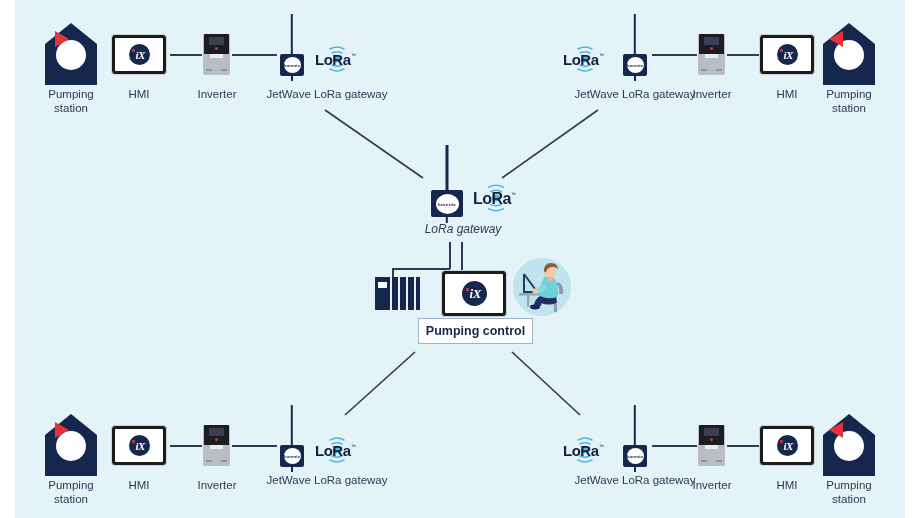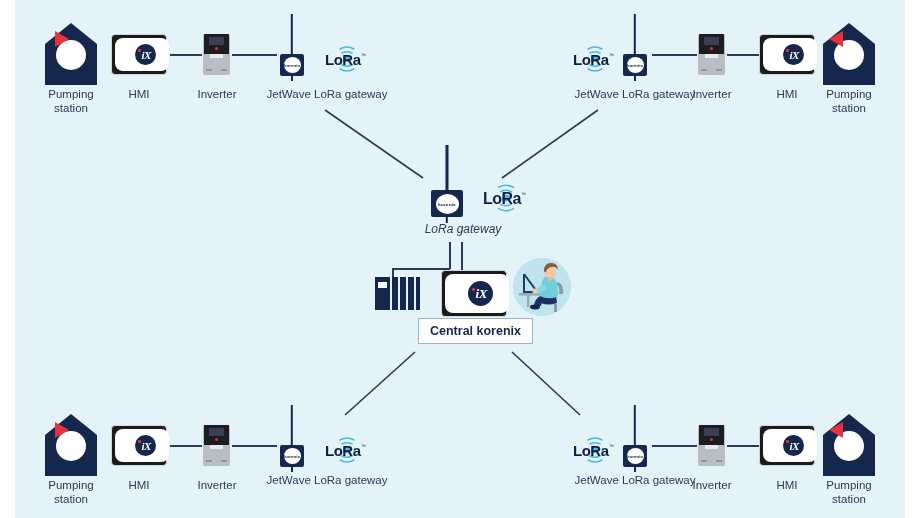--- a/index.html
+++ b/index.html
@@ -37,22 +37,22 @@
   .pump .tri{
     position:absolute;top:8px;width:0;height:0;
     border-top:8px solid transparent;border-bottom:8px solid transparent;
   }
   .pump.right .tri{left:10px;border-left:14px solid #e8313a;}
   .pump.left  .tri{left:6px;border-right:14px solid #e8313a;}
   
   .hmi{position:absolute;width:56px;height:41px;
     background:#1b1b1b;border-radius:4px;padding:3px;box-sizing:border-box;
     border:1.5px solid #cfd6dd;}
-  .hmi .scr{width:100%;height:100%;background:#fff;border-radius:8px;
-    display:flex;align-items:center;justify-content:center;padding-left:6px;}
+  .hmi .scr{width:100%;height:100%;background:#fff;border-radius:1px;
+    display:flex;align-items:center;justify-content:center;}
   .ixbadge{width:21px;height:21px;border-radius:50%;background:#16274d;
     color:#fff;font-size:11px;font-weight:bold;font-style:italic;
     display:flex;align-items:center;justify-content:center;
     font-family:"Liberation Serif", serif;letter-spacing:-0.5px;}
   .ixbadge .dot{width:2.5px;height:2.5px;background:#e8313a;border-radius:50%;
     position:relative;left:-1px;top:-4px;}
   
   .inv{position:absolute;width:27px;height:41px;background:#b9bec4;
     border-radius:2px;overflow:hidden;}
   .inv .top{position:absolute;left:1px;top:0;width:25px;height:20px;background:#1c1c22;}
@@ -64,21 +64,21 @@
   
   .gw{position:absolute;}
   .gw .ant{position:absolute;background:#16274d;left:50%;transform:translateX(-50%);}
   .gw .box{position:absolute;background:#16274d;border-radius:2px;}
   .gw .circ{position:absolute;background:#fff;border-radius:50%;
      display:flex;align-items:center;justify-content:center;overflow:hidden;}
   .gw .circ i{font-style:normal;color:#16274d;font-weight:bold;
      font-family:"Liberation Sans", sans-serif;transform:scaleY(.75);}
   .gw .stub{position:absolute;background:#16274d;left:50%;transform:translateX(-50%);}
   
-  .lora{position:absolute;display:block;margin-left:10px;}
+  .lora{position:absolute;display:block;}
   .lora .wave{position:absolute;left:50%;transform:translateX(-50%);}
   .lora .txt{position:absolute;font-weight:bold;color:#11213f;
      font-family:"Liberation Sans", sans-serif;letter-spacing:-0.5px;}
   .lora .tm{position:absolute;font-size:5px;color:#11213f;}
   
   .ln{position:absolute;background:#2b3a55;}
   svg.diag{position:absolute;left:0;top:0;width:890px;height:518px;overflow:visible;}
   
   .plc{position:absolute;width:44px;height:33px;}
   .plc .m{position:absolute;top:0;height:33px;background:#16274d;}
@@ -290,21 +290,21 @@
       <circle cx="22" cy="33" r="2.6" fill="#f2c9a8"></circle>
 
       <circle cx="37" cy="14" r="6.2" fill="#f2c9a8"></circle>
 
       <path d="M31 13 q0 -8 7 -8 q7 0 7 7 q-2 -4 -7 -3 q-4 1 -5 5 q-1 1 -2 -1 z" fill="#8a5a36"></path>
 
       <path d="M35 19 l5 0 l0 3 l-5 1 z" fill="#e8b894"></path>
     </svg>
   </div>
 
-  <div class="ccbox" style="left:403px;top:318px;width:113px;height:24px;">Central korenix</div>
+  <div class="ccbox" style="left:403px;top:318px;width:113px;height:24px;">Pumping control</div>
 
   <div class="pump right" style="left:30px;top:414px;">
     <div class="roof"></div>
     <div class="disc"></div>
     <div class="tri"></div>
   </div>
   <div class="label" style="left:16px;top:479px;width:80px;">Pumping
 station</div>
 
   <div class="hmi" style="left:96px;top:425px;">

